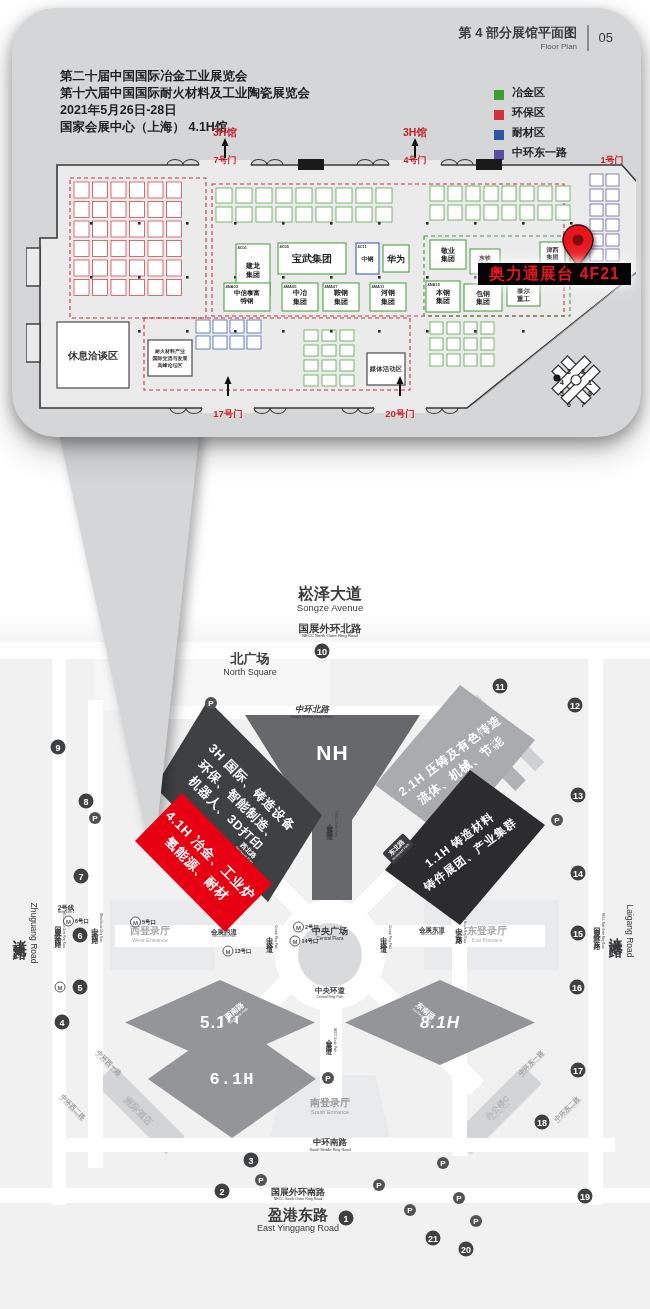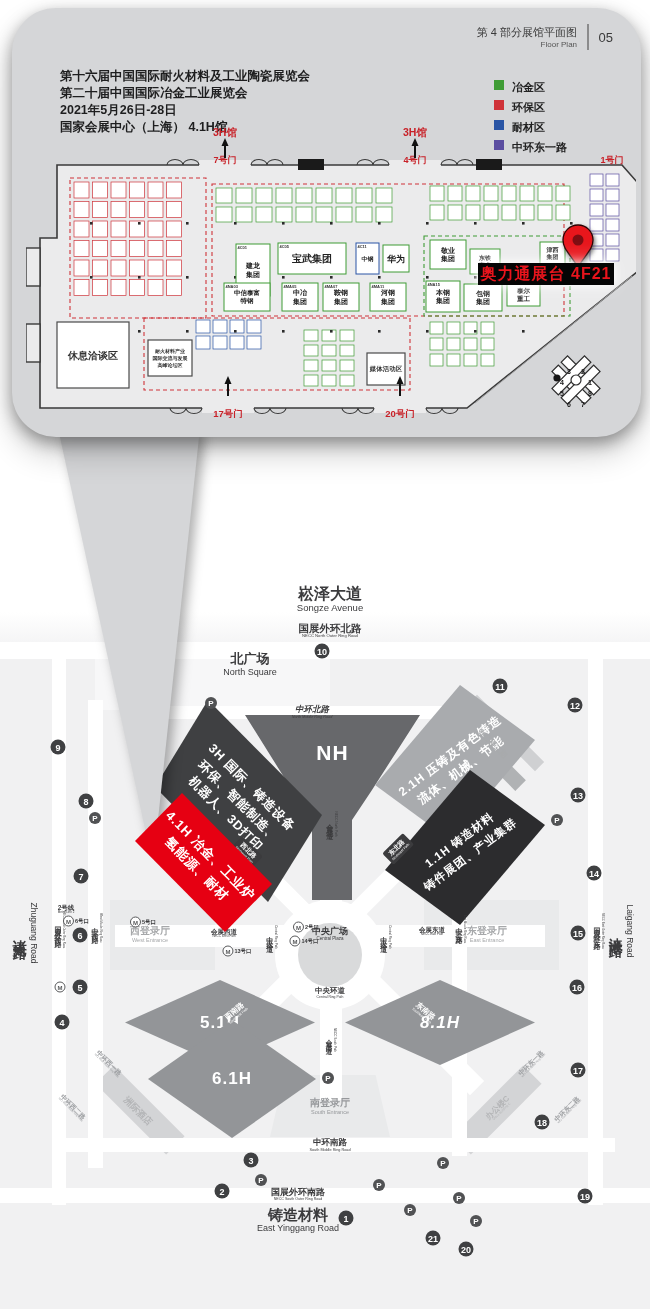--- a/index.html
+++ b/index.html
@@ -38,32 +38,32 @@
   .mt{font-size:5.5px;color:#3b3b3d;font-weight:bold;margin-left:1px;white-space:nowrap;}
 
   
   #tail{position:absolute;left:40px;top:420px;z-index:30;filter:drop-shadow(5px 5px 6px rgba(0,0,0,0.32));}
 
   
   #bubble{position:absolute;left:12px;top:8px;width:629px;height:429px;background:#d5d6d8;border-radius:44px;
           box-shadow:0 6px 16px rgba(0,0,0,0.35),0 16px 32px rgba(0,0,0,0.2);z-index:40;}
   #hdr{position:absolute;right:28px;top:16px;display:flex;align-items:center;gap:10px;}
   #hdr .t{text-align:right;}
-  #hdr .t .zh{font-size:11px;font-weight:normal;color:#3a3a3a;}
+  #hdr .t .zh{font-size:13px;font-weight:bold;color:#3a3a3a;}
   #hdr .t .en{font-size:8px;color:#555;}
   #hdr .dv{width:1.5px;height:26px;background:#8b8b8c;}
   #hdr .pg{font-size:13px;color:#3a3a3a;}
   #info{position:absolute;left:48px;top:60px;font-size:12.5px;font-weight:bold;color:#1e1e1f;line-height:17px;}
   #legend{position:absolute;left:482px;top:72px;}
-  .lg-row{display:flex;align-items:flex-start;height:20px;font-size:11px;font-weight:bold;color:#222;}
+  .lg-row{display:flex;align-items:flex-end;height:20px;font-size:11px;font-weight:bold;color:#222;}
   .lg-sq{width:10px;height:10px;margin-right:8px;display:inline-block;}
   #fp{position:absolute;left:14px;top:118px;}
   .blade{fill:#fff;stroke:#2e2e2e;stroke-width:1.2;}
   .prot{fill:#ebebec;stroke:#3a3a3a;stroke-width:1.4;}
-  #marker-label{position:absolute;left:466px;top:255px;width:136px;height:22px;background:#050505;color:#e8141c;
+  #marker-label{position:absolute;left:466px;top:255px;width:153px;height:22px;background:#050505;color:#e8141c;
         font-weight:bold;font-size:16px;letter-spacing:1px;display:flex;align-items:center;justify-content:center;
         box-shadow:0 0 10px rgba(255,255,255,0.95),0 0 20px rgba(255,255,255,0.55);z-index:5;white-space:nowrap;}
 </style>
 </head>
 <body>
 
 <div id="stage">
 
   <div id="map">
 
@@ -123,21 +123,21 @@
           <div>4.1H 冶金、工业炉</div>
           <div>氢能源、耐材</div>
         </div>
     </div>
     <div class="hall" style="left:125px;top:420px;width:190px;height:85px;background:#939598;clip-path:polygon(50% 0,100% 50%,50% 100%,0 50%);">
       <div class="htext" style="font-size:17px;">5.1H</div>
     </div>
     <div class="hall" style="left:345px;top:420px;width:190px;height:85px;background:#939598;clip-path:polygon(50% 0,100% 50%,50% 100%,0 50%);">
       <div class="htext" style="font-size:17px;font-style:italic;">8.1H</div>
     </div>
-    <div class="hall" style="left:148px;top:460px;width:168px;height:118px;background:#939598;clip-path:polygon(50% 0,100% 50%,50% 100%,0 50%);">
+    <div class="hall" style="left:148px;top:460px;width:168px;height:118px;background:#939598;clip-path:polygon(50% 0,100% 50%,50% 100%,0 50%);font-family:Liberation Mono, monospace;">
       <div class="htext" style="font-size:17px;">6.1H</div>
     </div>
 
   <div class="lbl" style="left: 330px; top: 40px; font-size: 16px;">
         <span class="zh">崧泽大道</span>
         <span class="en" style="font-size: 9.5px;">Songze Avenue</span>
       </div>
       <div class="lbl" style="left: 330px; top: 70px; font-size: 10.5px;">
         <span class="zh">国展外环北路</span>
         <span class="en" style="font-size: 4.2px;">NECC North Outer Ring Road</span>
@@ -171,21 +171,21 @@
         <span class="en" style="font-size: 3.4px;">Central Ring Path</span>
       </div>
       <div class="lbl" style="left: 150px; top: 374px; font-size: 10px; color: rgb(166, 168, 170);">
         <span class="zh">西登录厅</span>
         <span class="en" style="font-size: 5.5px;">West Entrance</span>
       </div>
       <div class="lbl" style="left: 224px; top: 373px; font-size: 6.5px;">
         <span class="zh">会展西道</span>
         <span class="en" style="font-size: 3px;">NECC West Path</span>
       </div>
-      <div class="lbl" style="left: 487px; top: 374px; font-size: 10px; color: rgb(166, 168, 170);">
+      <div class="lbl" style="left: 487px; top: 374px; font-size: 10px; color: rgb(166, 168, 170); font-family: Liberation Serif, serif;">
         <span class="zh">东登录厅</span>
         <span class="en" style="font-size: 5.5px;">East Entrance</span>
       </div>
       <div class="lbl" style="left: 432px; top: 371px; font-size: 6.5px;">
         <span class="zh">会展东道</span>
         <span class="en" style="font-size: 3px;">NECC East Path</span>
       </div>
       <div class="lbl" style="left: 330px; top: 546px; font-size: 10px; color: rgb(150, 152, 155);">
         <span class="zh">南登录厅</span>
         <span class="en" style="font-size: 5.5px;">South Entrance</span>
@@ -196,21 +196,21 @@
       </div>
       <div class="lbl" style="left: 330px; top: 585px; font-size: 8.5px;">
         <span class="zh">中环南路</span>
         <span class="en" style="font-size: 3.8px;">South Middle Ring Road</span>
       </div>
       <div class="lbl" style="left: 298px; top: 634px; font-size: 9px;">
         <span class="zh">国展外环南路</span>
         <span class="en" style="font-size: 3.6px;">NECC South Outer Ring Road</span>
       </div>
       <div class="lbl" style="left: 298px; top: 660px; font-size: 15px;">
-        <span class="zh">铸造材料</span>
+        <span class="zh">盈港东路</span>
         <span class="en" style="font-size: 9px;">East Yinggang Road</span>
       </div>
       <div class="lbl vert" style="left: 25px; top: 373px; font-size: 14px;">
         <span class="zh">诸光路</span>
         <span class="en" style="font-size: 8.5px;">Zhuguang Road</span>
       </div>
       <div class="lbl vert" style="left: 59px; top: 370px; font-size: 7px;">
         <span class="zh">国展外环西路</span>
         <span class="en" style="font-size: 2.8px;">NECC West Outer Ring Road</span>
       </div>
@@ -282,21 +282,21 @@
       <div class="gate" style="left: 62px; top: 462px;">4</div>
       <div class="gate" style="left: 80px; top: 427px;">5</div>
       <div class="gate" style="left: 80px; top: 375px;">6</div>
       <div class="gate" style="left: 81px; top: 316px;">7</div>
       <div class="gate" style="left: 86px; top: 241px;">8</div>
       <div class="gate" style="left: 58px; top: 187px;">9</div>
       <div class="gate" style="left: 322px; top: 91px;">10</div>
       <div class="gate" style="left: 500px; top: 102px; margin-top: 24px;">11</div>
       <div class="gate" style="left: 575px; top: 145px;">12</div>
       <div class="gate" style="left: 578px; top: 235px;">13</div>
-      <div class="gate" style="left: 578px; top: 313px; margin-left: 16px;">14</div>
+      <div class="gate" style="left: 578px; top: 313px;">14</div>
       <div class="gate" style="left: 578px; top: 373px;">15</div>
       <div class="gate" style="left: 577px; top: 427px;">16</div>
       <div class="gate" style="left: 578px; top: 510px;">17</div>
       <div class="gate" style="left: 542px; top: 562px;">18</div>
       <div class="gate" style="left: 585px; top: 636px;">19</div>
       <div class="gate" style="left: 466px; top: 689px;">20</div>
       <div class="gate" style="left: 433px; top: 678px;">21</div>
       <div class="pk" style="left: 211px; top: 143px;">P</div>
       <div class="pk" style="left: 95px; top: 258px;">P</div>
       <div class="pk" style="left: 557px; top: 260px;">P</div>
@@ -339,22 +339,22 @@
   <div id="bubble">
     <div id="hdr">
       <div class="t">
         <div class="zh">第 4 部分展馆平面图</div>
         <div class="en">Floor Plan</div>
       </div>
       <div class="dv"></div>
       <div class="pg">05</div>
     </div>
     <div id="info">
+        <div>第二十届中国国际冶金工业展览会</div>
         <div>第十六届中国国际耐火材料及工业陶瓷展览会</div>
-        <div>第二十届中国国际冶金工业展览会</div>
         <div>2021年5月26日-28日</div>
         <div>国家会展中心（上海） 4.1H馆</div>
       </div>
     <div id="legend">
         <div class="lg-row">
           <span class="lg-sq" style="background: rgb(63, 156, 53);"></span>
           <span>冶金区</span>
         </div>
         <div class="lg-row">
           <span class="lg-sq" style="background: rgb(207, 51, 57);"></span>

